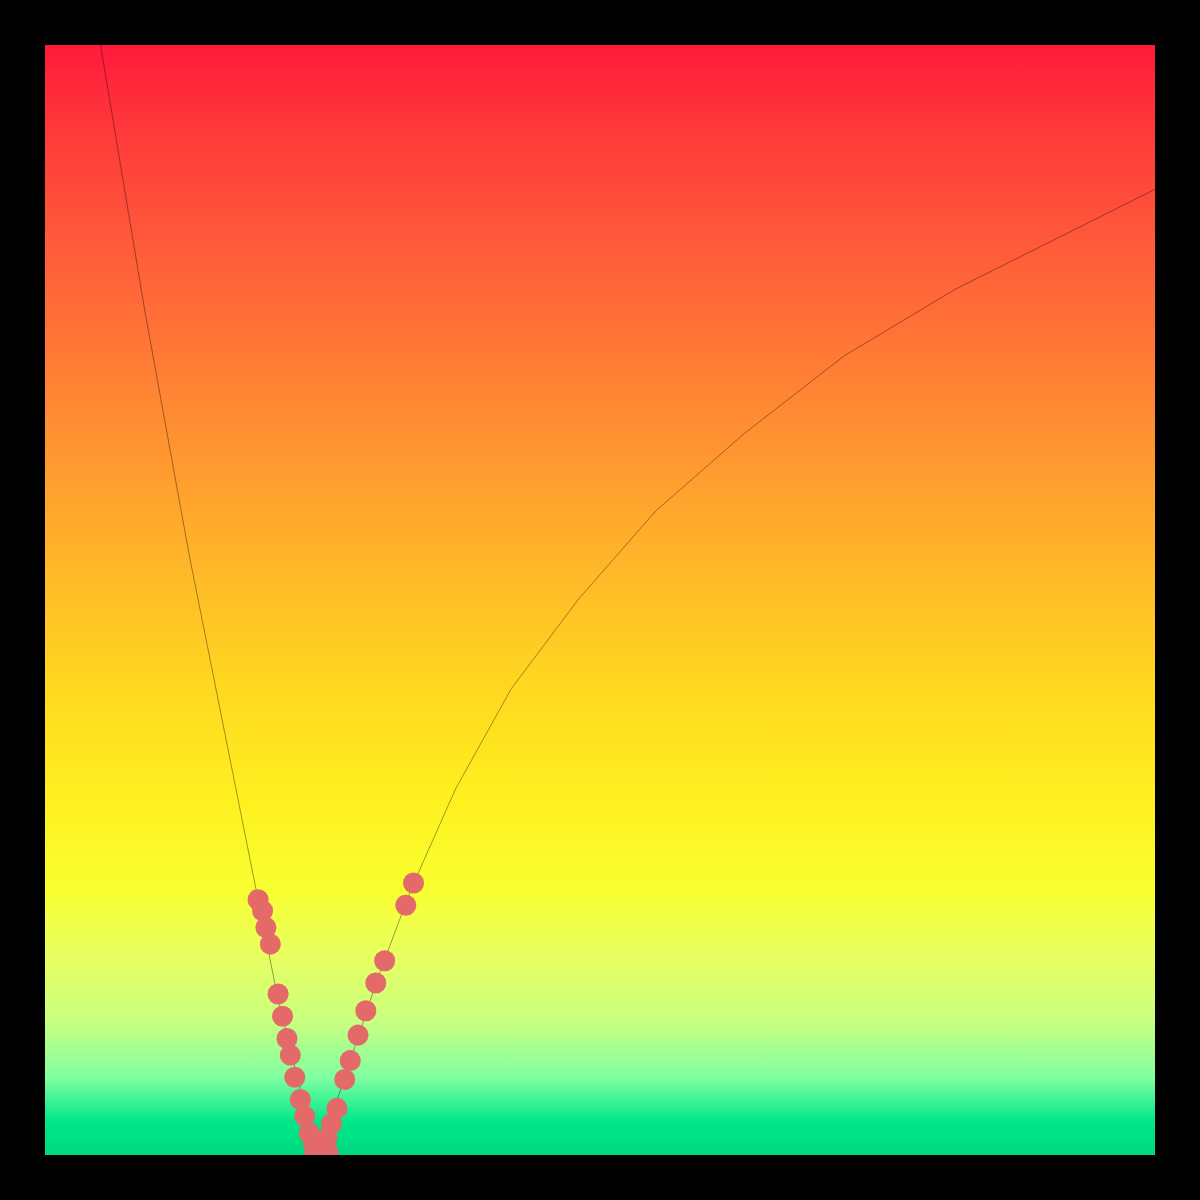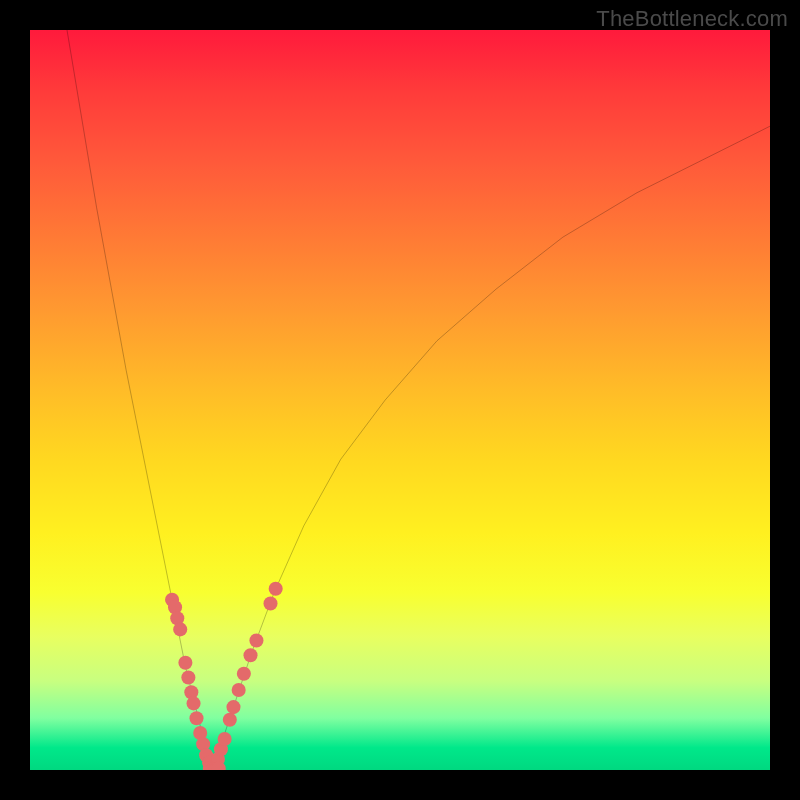--- a/index.html
+++ b/index.html
@@ -104,14 +104,13 @@
         </g>
       <g id="dots-bot">
           <circle cx="24.300" cy="99.800" r="0.95" fill="#e46a6a"></circle>
           <circle cx="24.700" cy="99.900" r="0.95" fill="#e46a6a"></circle>
           <circle cx="25.100" cy="99.900" r="0.95" fill="#e46a6a"></circle>
           <circle cx="25.500" cy="99.800" r="0.95" fill="#e46a6a"></circle>
         </g>
     </svg>
   </div>
 
-  <div class="watermark">TheBottleneck.com</div>
 </div>
 
 </body></html>

